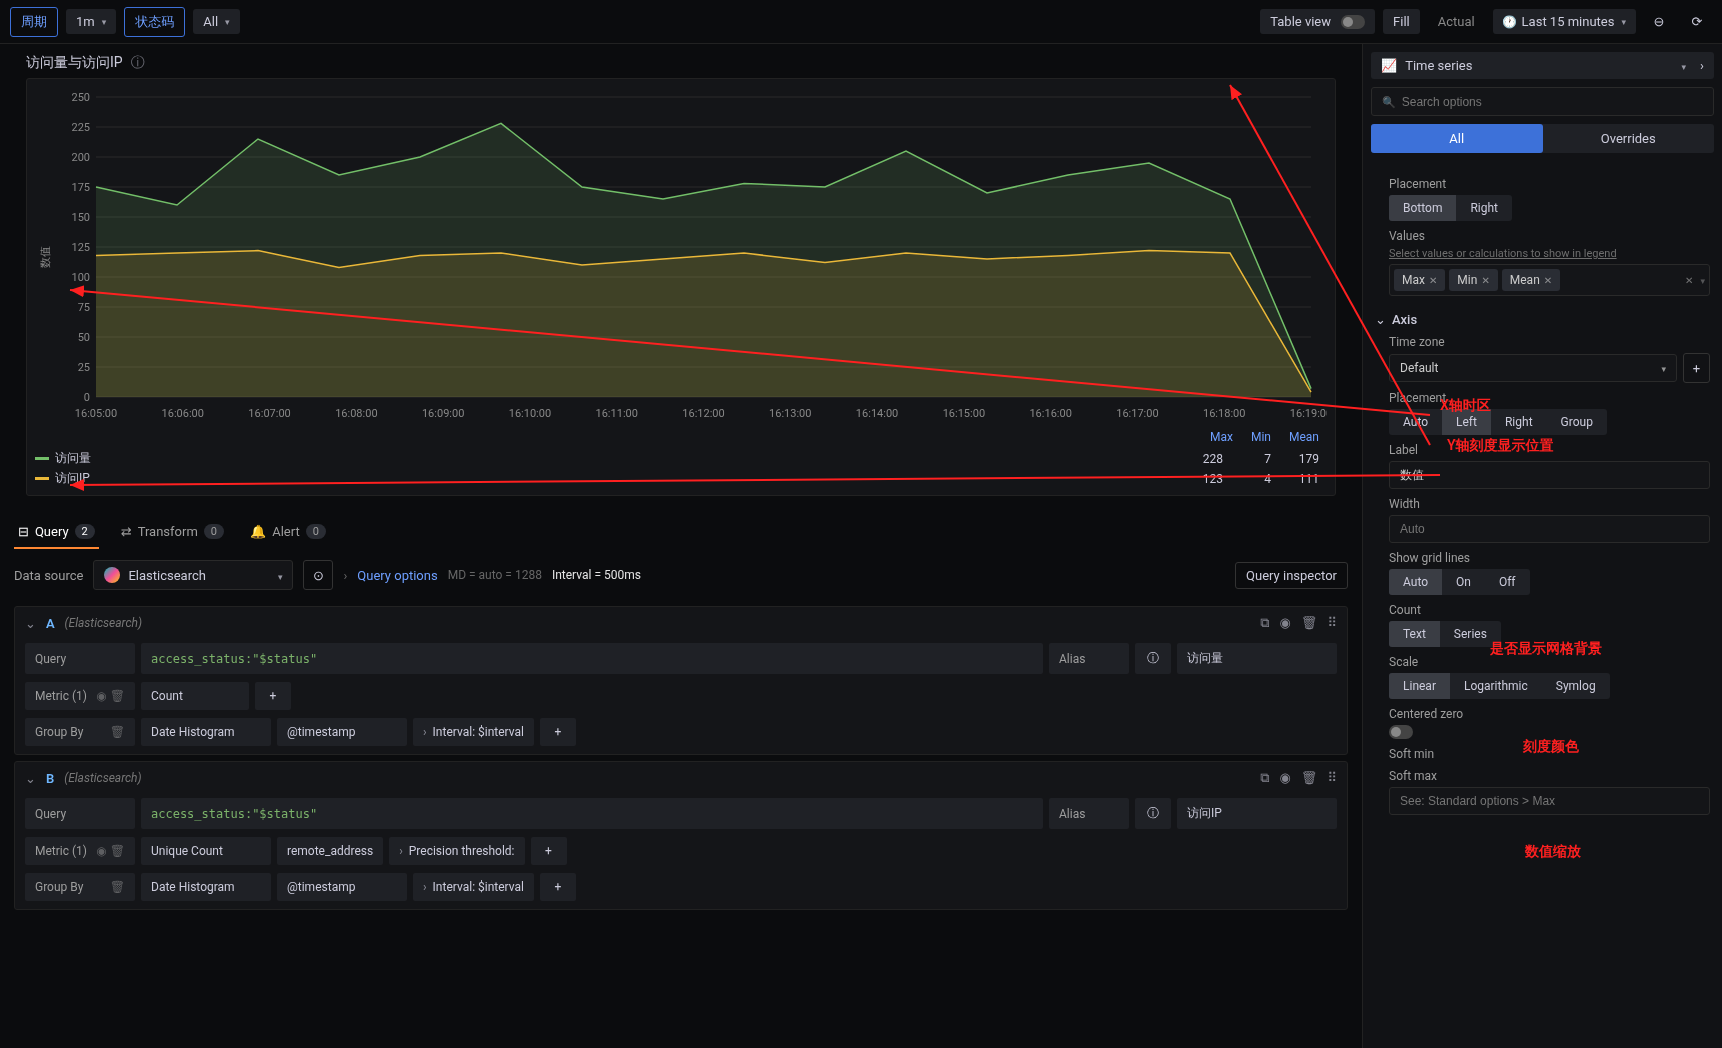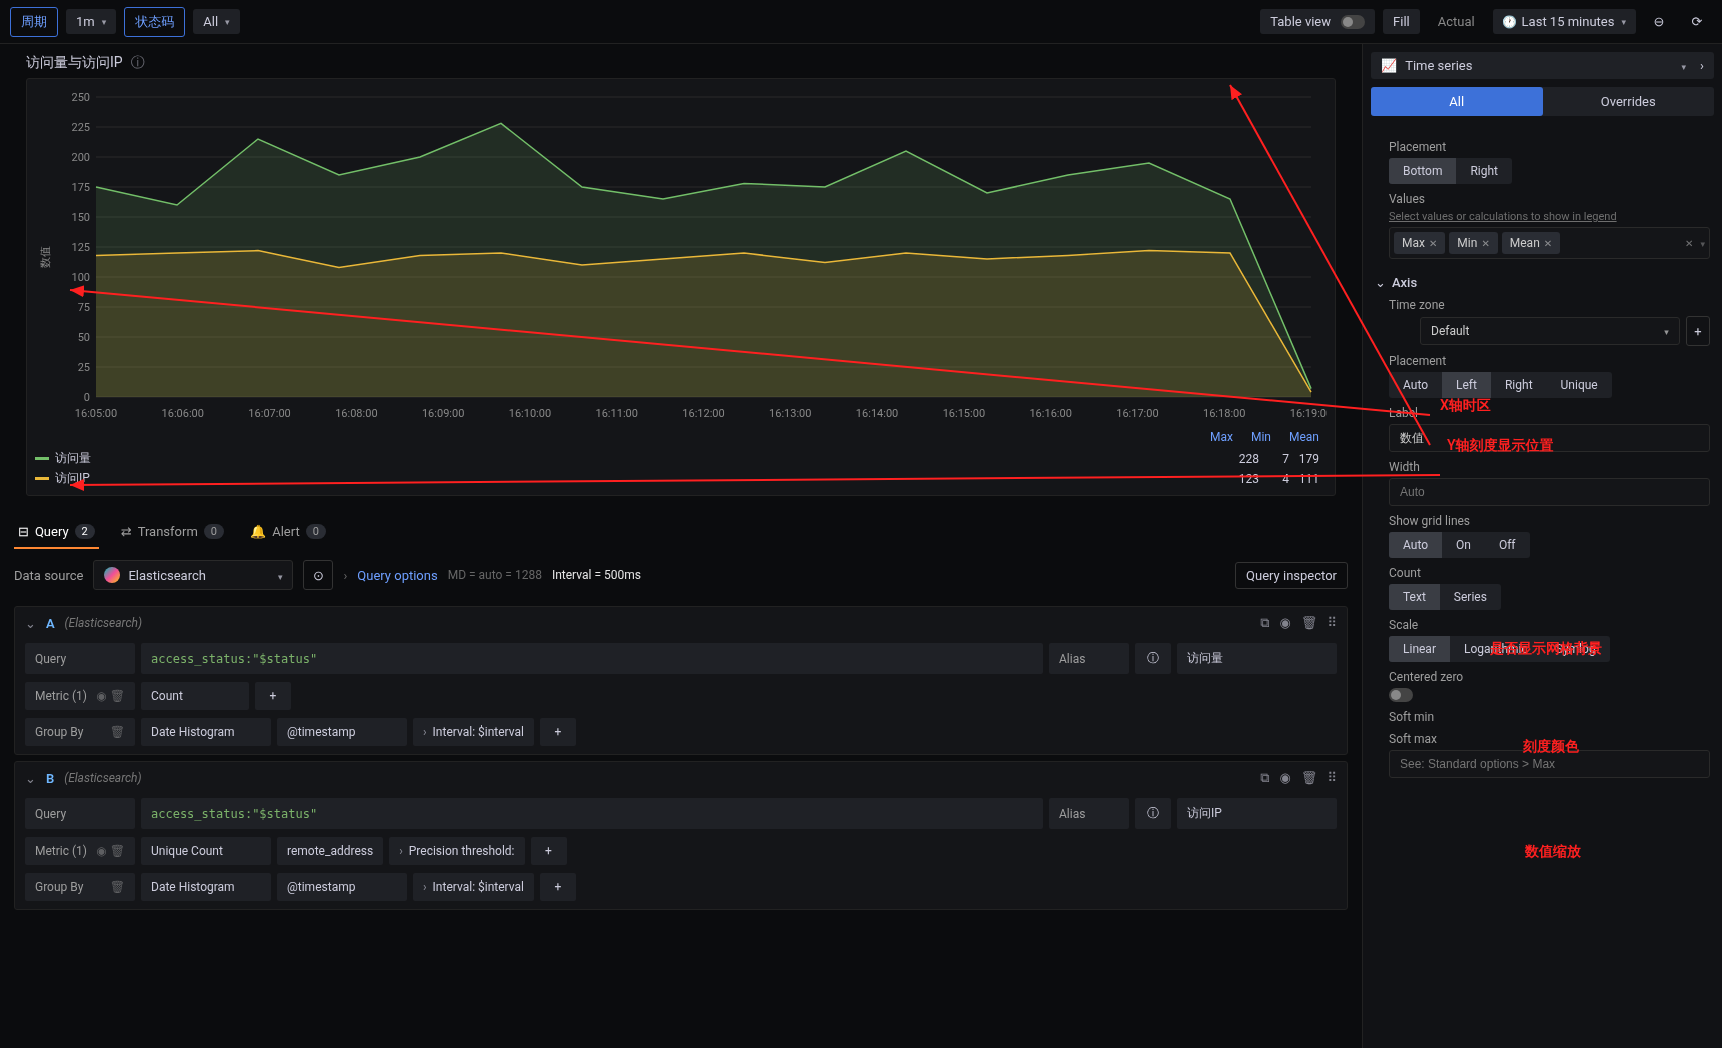--- a/index.html
+++ b/index.html
@@ -32,21 +32,21 @@
 .input-row { display: flex; gap: 6px; align-items: center; }
 .txt-input { background: #141518; border: 1px solid #2a2a2a; border-radius: 3px; padding: 6px 10px; color: #ccc; width: 100%; font-size: 12px; }
 .panel-area { padding: 10px 26px; }
 .panel-title { display: flex; align-items: center; gap: 8px; margin-bottom: 6px; font-size: 14px; }
 .chart-box { background: #141518; border: 1px solid #222; border-radius: 3px; padding: 8px; position: relative; }
 .chart-svg { width: 100%; height: 340px; }
 .legend-tbl { display: flex; flex-direction: column; gap: 3px; margin-top: 6px; font-size: 12px; }
 .legend-hdr { display: flex; justify-content: flex-end; gap: 18px; padding-right: 8px; color: #6e9fff; font-size: 12px; }
 .legend-row { display: flex; align-items: center; gap: 6px; }
 .legend-sw { width: 14px; height: 3px; }
-.legend-vals { margin-left: auto; display: flex; padding-right: 8px; justify-content: space-between; }
+.legend-vals { margin-left: auto; display: flex; gap: 18px; padding-right: 8px; justify-content: space-between; }
 .legend-vals span { width: 30px; text-align: right; }
 .tabs-q { display: flex; gap: 18px; padding: 10px 14px 0; border-bottom: 1px solid transparent; }
 .tabs-q .tab { display: flex; align-items: center; gap: 6px; padding: 8px 4px; cursor: pointer; color: #9e9e9e; border-bottom: 2px solid transparent; }
 .tabs-q .tab.active { color: #fff; border-bottom-color: #ff8833; }
 .badge { background: #2a2d34; border-radius: 10px; padding: 1px 7px; font-size: 11px; }
 .ds-row { display: flex; align-items: center; padding: 10px 14px; gap: 10px; }
 .ds-select { background: #141518; border: 1px solid #2a2a2a; border-radius: 3px; padding: 6px 10px; display: flex; align-items: center; gap: 8px; width: 200px; }
 .es-icon { width: 16px; height: 16px; border-radius: 50%; background: linear-gradient(135deg, #00bfb3, #f04e98, #fec514); }
 .q-block { margin: 6px 14px; background: #141518; border: 1px solid #222; border-radius: 3px; }
 .q-hdr { display: flex; align-items: center; padding: 8px 10px; gap: 10px; }
@@ -297,20 +297,24 @@
       </div>
   </div>
 
   <div class="right">
     <div class="viz-select">
       <span>📈</span>
       <span>Time series</span>
       <span style="margin-left:auto;" class="chev"></span>
       <span style="margin-left:6px;">›</span>
     </div>
+    <div class="search-opts">
+      <span class="search-icon"></span>
+      <input class="txt-input" style="border: none; background: transparent; padding: 0px;" placeholder="Search options">
+    </div>
     <div class="tabs-ao">
       <div class="active">All</div>
       <div>Overrides</div>
     </div>
 
     <div class="section" style="padding-left:26px;">
       <div class="field-label">Placement</div>
       <div class="seg">
         <div class="active">Bottom</div>
         <div>Right</div>
@@ -336,33 +340,33 @@
     </div>
 
     <div class="section">
       <div class="section-hdr">
           <span>⌄</span>
           <span>Axis</span>
         </div>
       <div style="padding-left:14px;">
         <div class="field-label">Time zone</div>
         <div class="input-row">
-          <div class="txt-input" style="display:flex;margin-left:31px;">
+          <div class="txt-input" style="display:flex;">
               <span>Default</span>
               <span class="chev" style="margin-left:auto;"></span>
             </div>
           <span class="icon-btn" style="border:1px solid #333;">+</span>
         </div>
 
         <div class="field-label">Placement</div>
         <div class="seg" id="axis-placement">
             <div>Auto</div>
             <div class="active">Left</div>
             <div>Right</div>
-            <div>Unique</div>
+            <div>Group</div>
           </div>
 
         <div class="field-label">Label</div>
         <input class="txt-input" value="数值" style="">
 
         <div class="field-label">Width</div>
         <input class="txt-input" placeholder="Auto" style="">
 
         <div class="field-label">Show grid lines</div>
         <div class="seg" id="grid-seg">

